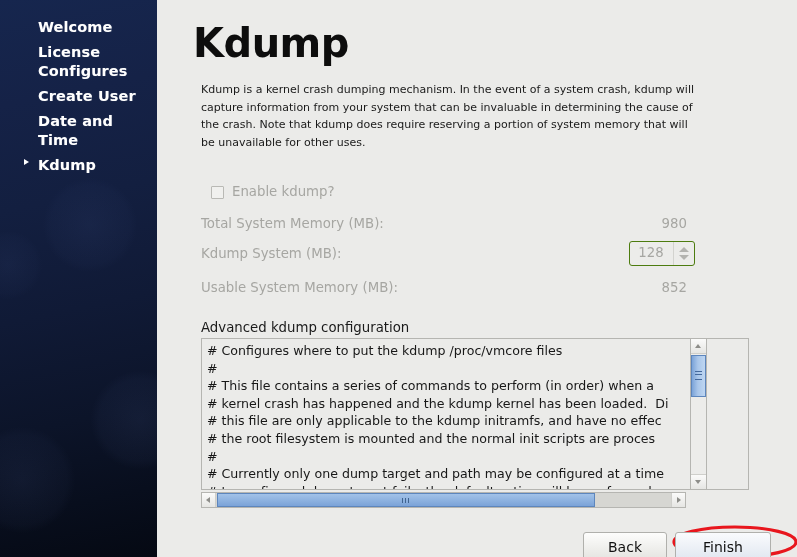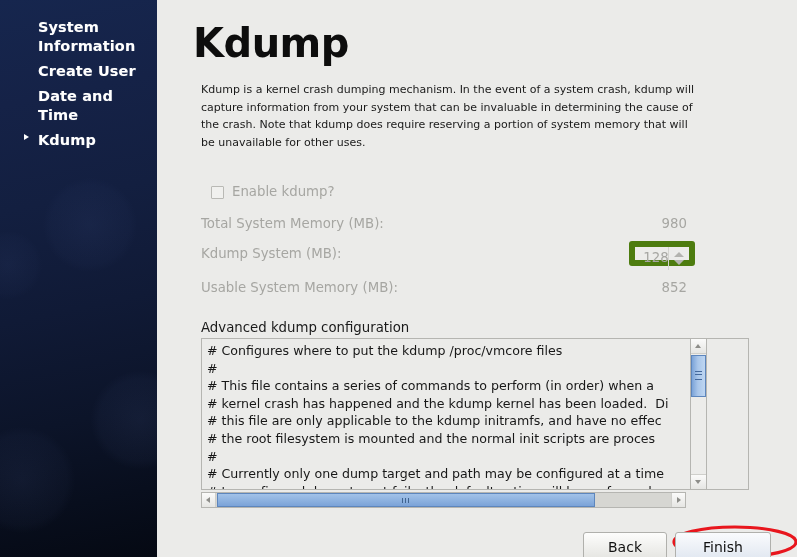--- a/index.html
+++ b/index.html
@@ -131,21 +131,21 @@
     text-align: right;
   }
 
   
   #spinner {
     position: absolute;
     right: 0;
     top: -4px;
     width: 66px;
     height: 25px;
-    border: 6px solid #4d7c0f;
+    border: 1px solid #4d7c0f;
     border-radius: 3px;
     background: #ececea;
     box-sizing: border-box;
   }
   #spinner .sp-value {
     position: absolute;
     left: 0; top: 3px;
     width: 42px;
     text-align: center;
     font-size: 13.3px;
@@ -362,21 +362,25 @@
 </style>
 </head>
 <body>
 
 <div id="app">
 
   <div id="sidebar">
     <div id="nav">
       <div class="nav-item">
         
-        <span>System Information</span>
+        <span>Welcome</span>
+      </div>
+      <div class="nav-item">
+        
+        <span>License Configures</span>
       </div>
       <div class="nav-item">
         
         <span>Create User</span>
       </div>
       <div class="nav-item">
         
         <span>Date and Time</span>
       </div>
       <div class="nav-item selected">

